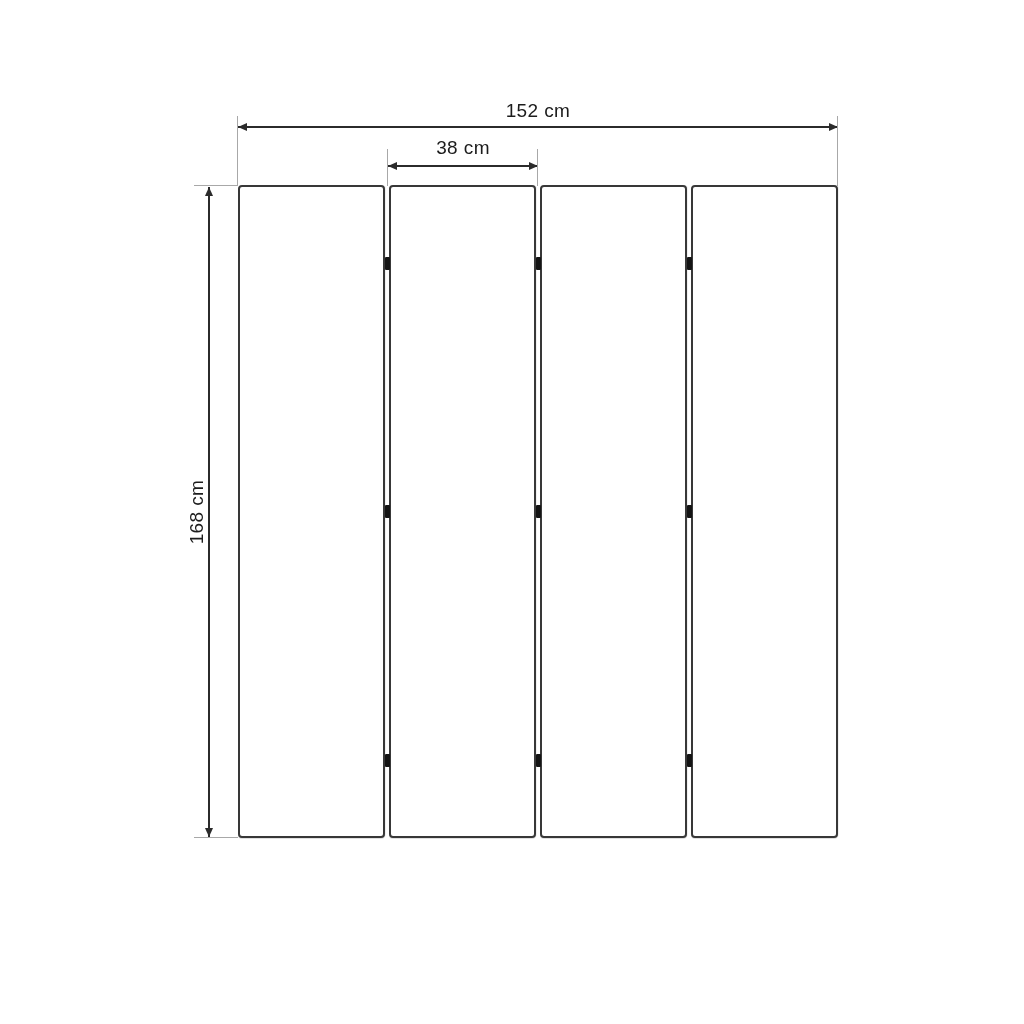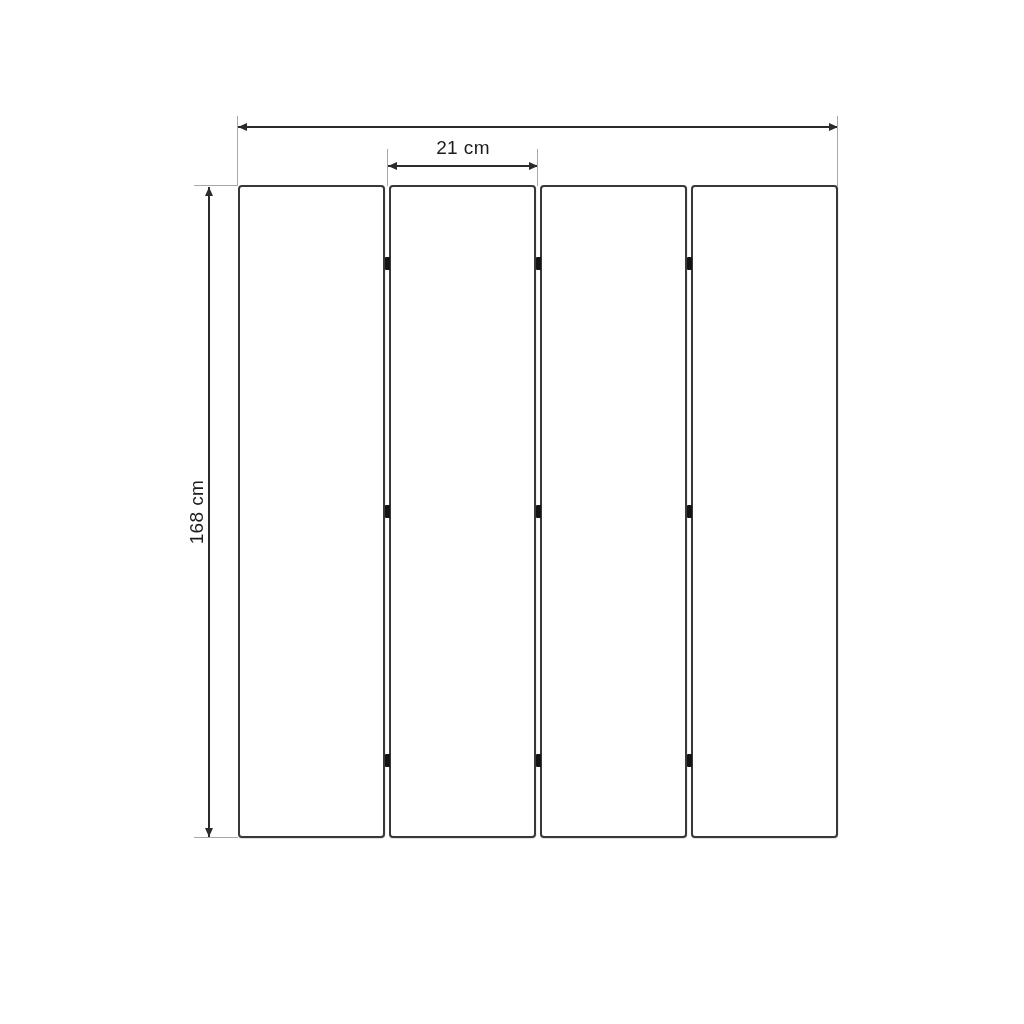--- a/index.html
+++ b/index.html
@@ -60,27 +60,28 @@
   .label-168{
     left:147px;top:501px;width:100px;height:22px;
     transform:rotate(-90deg);transform-origin:center center;
   }
 </style>
 </head>
 <body>
 
 <div class="canvas">
 
+  <div class="dim-label label-152">152 cm</div>
   <div class="dimline-h" style="left:238px;top:126px;width:600px;"></div>
   <i class="ar ar-left" style="left:238px;top:123px;"></i>
   <i class="ar ar-right" style="left:829px;top:123px;"></i>
   <div class="ext-v" style="left:237px;top:116px;height:70px;"></div>
   <div class="ext-v" style="left:837px;top:116px;height:70px;"></div>
 
-  <div class="dim-label label-38">21 cm</div>
+  <div class="dim-label label-38">38 cm</div>
   <div class="dimline-h" style="left:388px;top:165px;width:150px;"></div>
   <i class="ar ar-left" style="left:388px;top:162px;"></i>
   <i class="ar ar-right" style="left:529px;top:162px;"></i>
   <div class="ext-v" style="left:387px;top:149px;height:37px;"></div>
   <div class="ext-v" style="left:537px;top:149px;height:37px;"></div>
 
   <div class="dim-label label-168">168 cm</div>
   <div class="dimline-v" style="left:208px;top:187px;height:650px;"></div>
   <i class="ar ar-up" style="left:205px;top:187px;"></i>
   <i class="ar ar-down" style="left:205px;top:828px;"></i>

